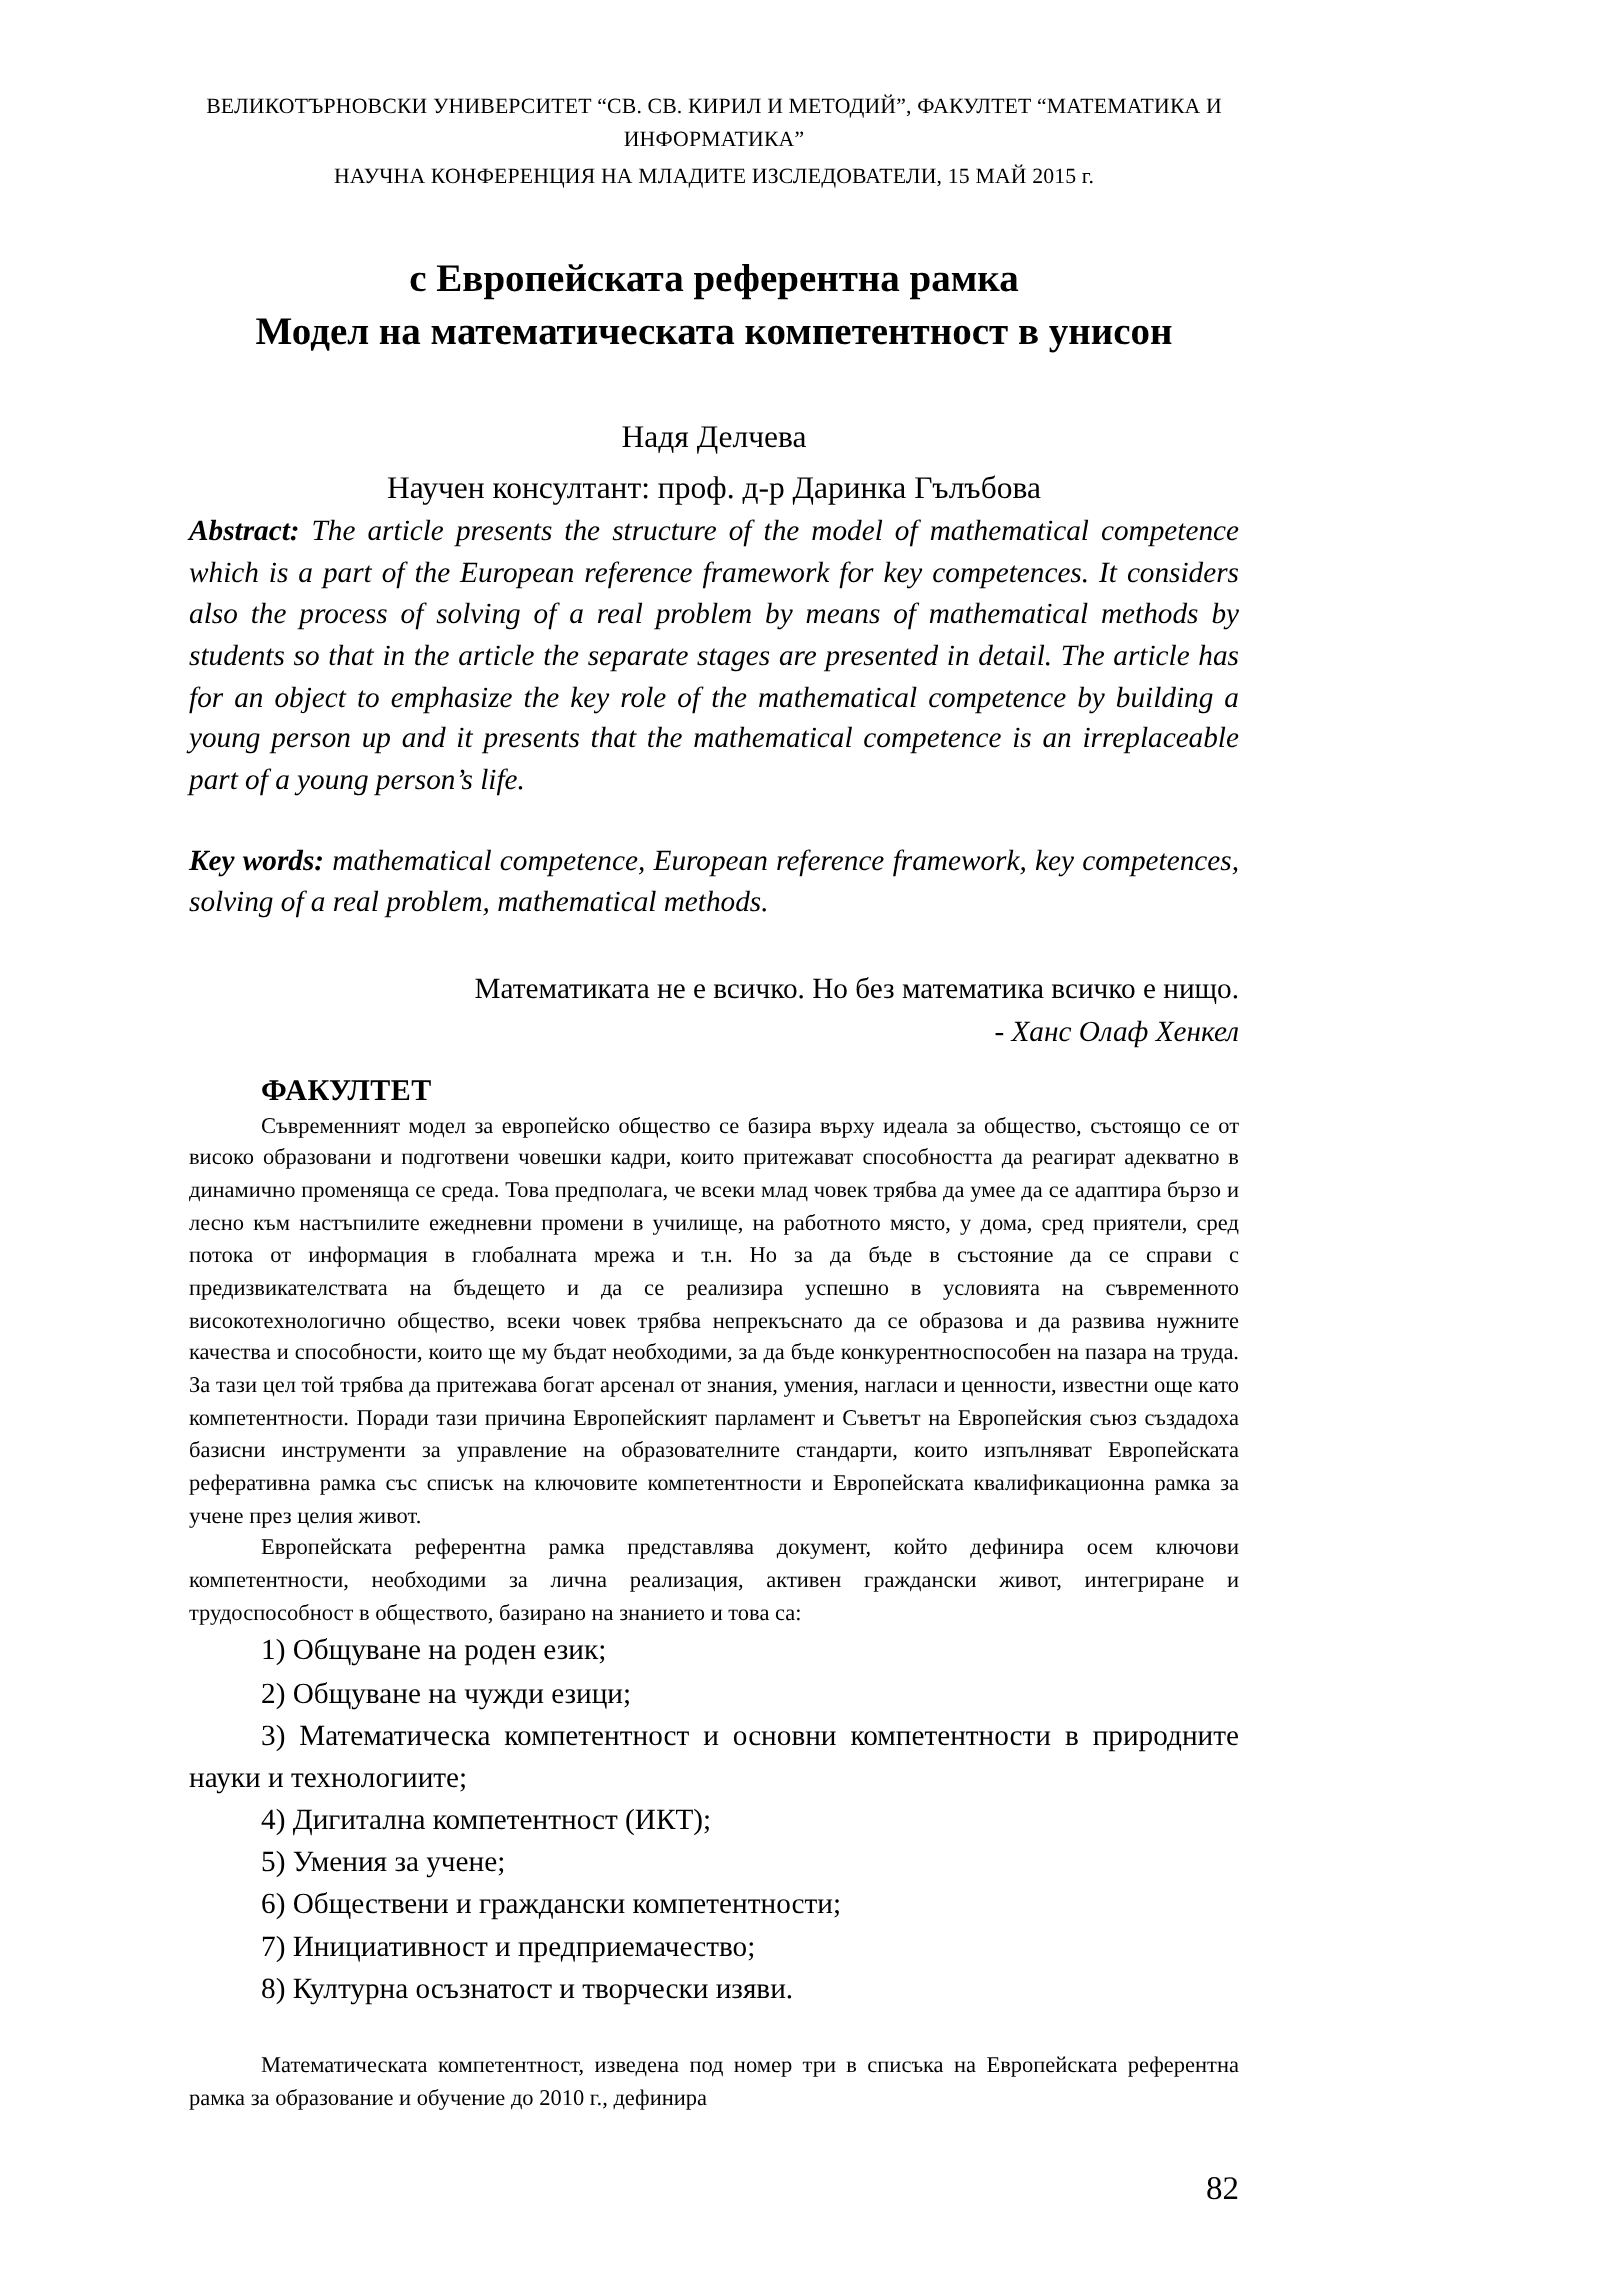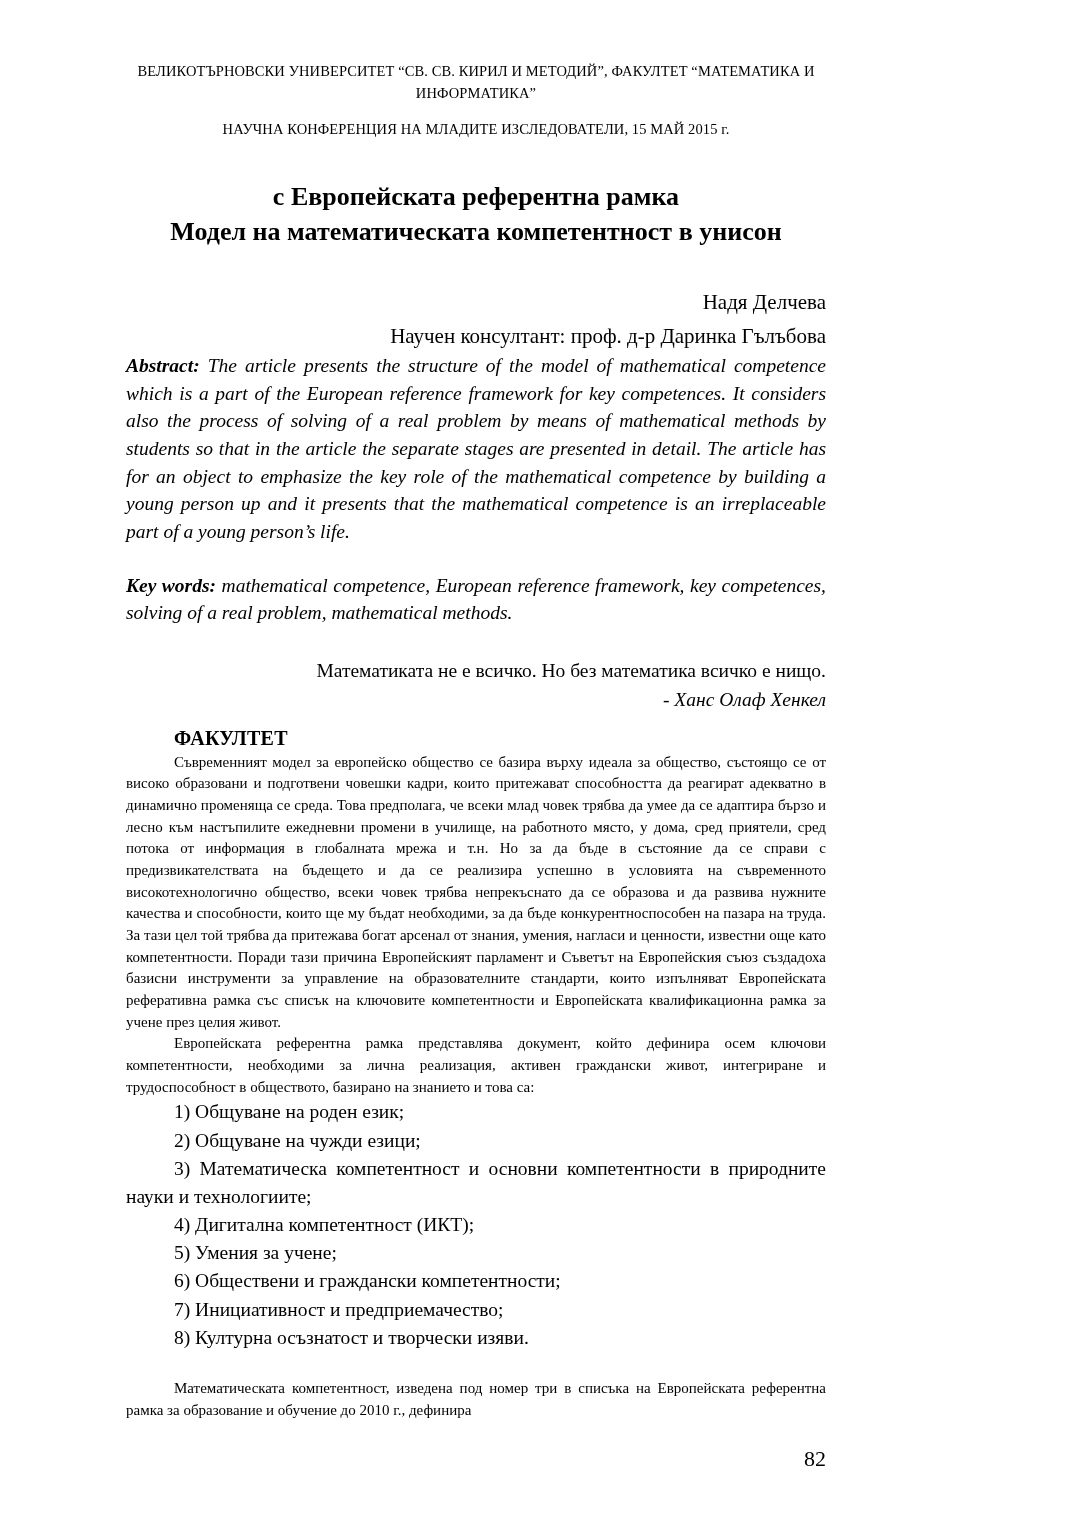--- a/index.html
+++ b/index.html
@@ -24,31 +24,31 @@
     padding: 60px 126px 0 126px;
     box-sizing: border-box;
   }
   .header-line {
     text-align: center;
     font-size: 14.5px;
     line-height: 1.55;
     letter-spacing: 0.1px;
   }
   .header-line.second {
-    margin-top: 13px;
+    margin-top: 2px;
   }
   .title {
     text-align: center;
     font-weight: bold;
     font-size: 26px;
     line-height: 1.32;
     margin-top: 40px;
   }
   .authors {
-    text-align: right;
+    text-align: center;
     font-size: 21px;
     line-height: 1.45;
     margin-top: 38px;
   }
   .authors .consultant {
     margin-top: 4px;
   }
   .abstract {
     font-size: 19.5px;
     line-height: 1.42;

